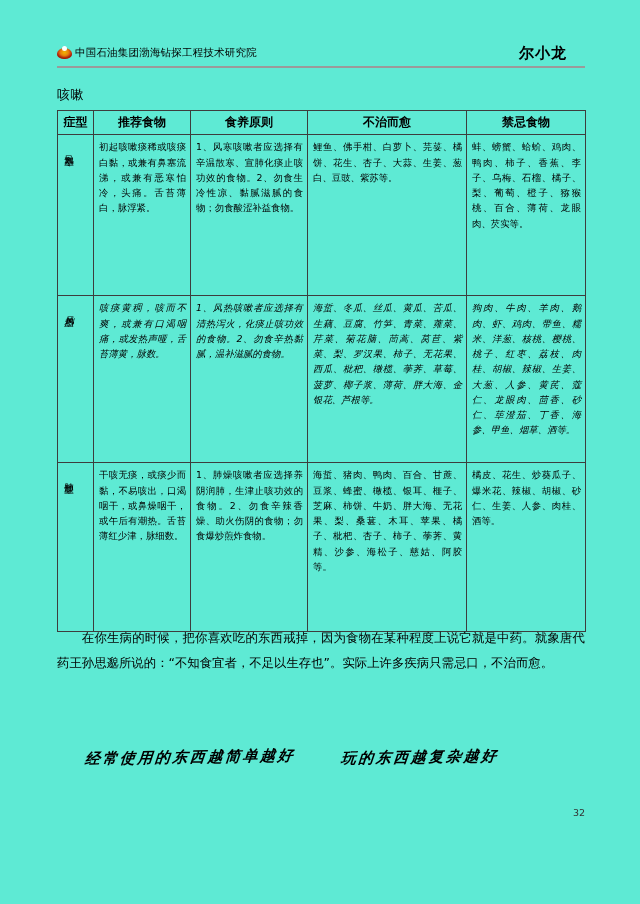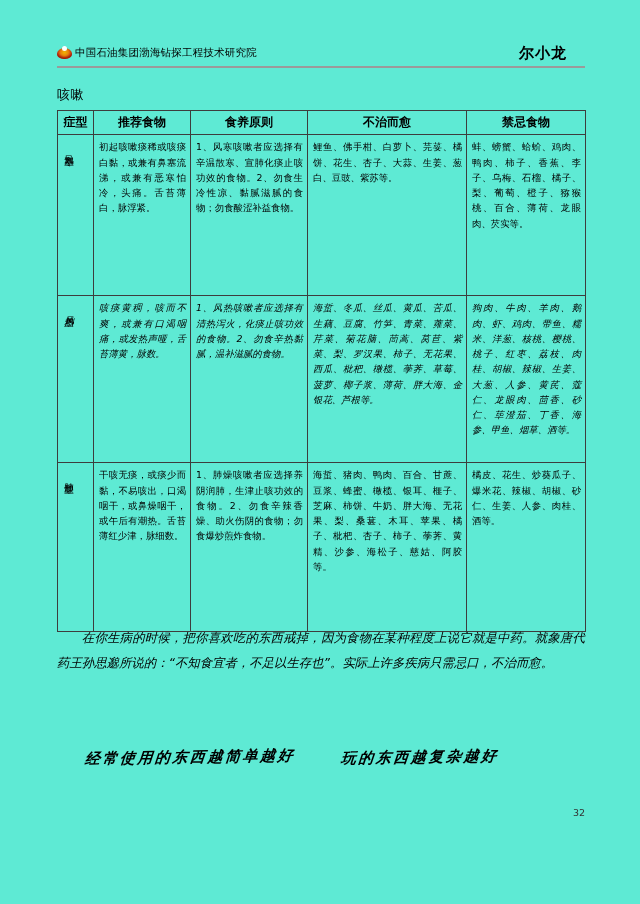--- a/index.html
+++ b/index.html
@@ -139,21 +139,20 @@
     position: absolute;
     left: 57px;
     top: 625px;
     width: 528px;
     font-size: 12.4px;
     line-height: 2.05;
     text-indent: 24.8px;
     text-align: justify;
     text-justify: inter-ideograph;
     font-family: "DejaVu Sans", sans-serif;
-    font-style: italic;
   }
 
   
   .hand-row {
     position: absolute;
     left: 85px;
     top: 748px;
     width: 470px;
     display: flex;
     align-items: baseline;

